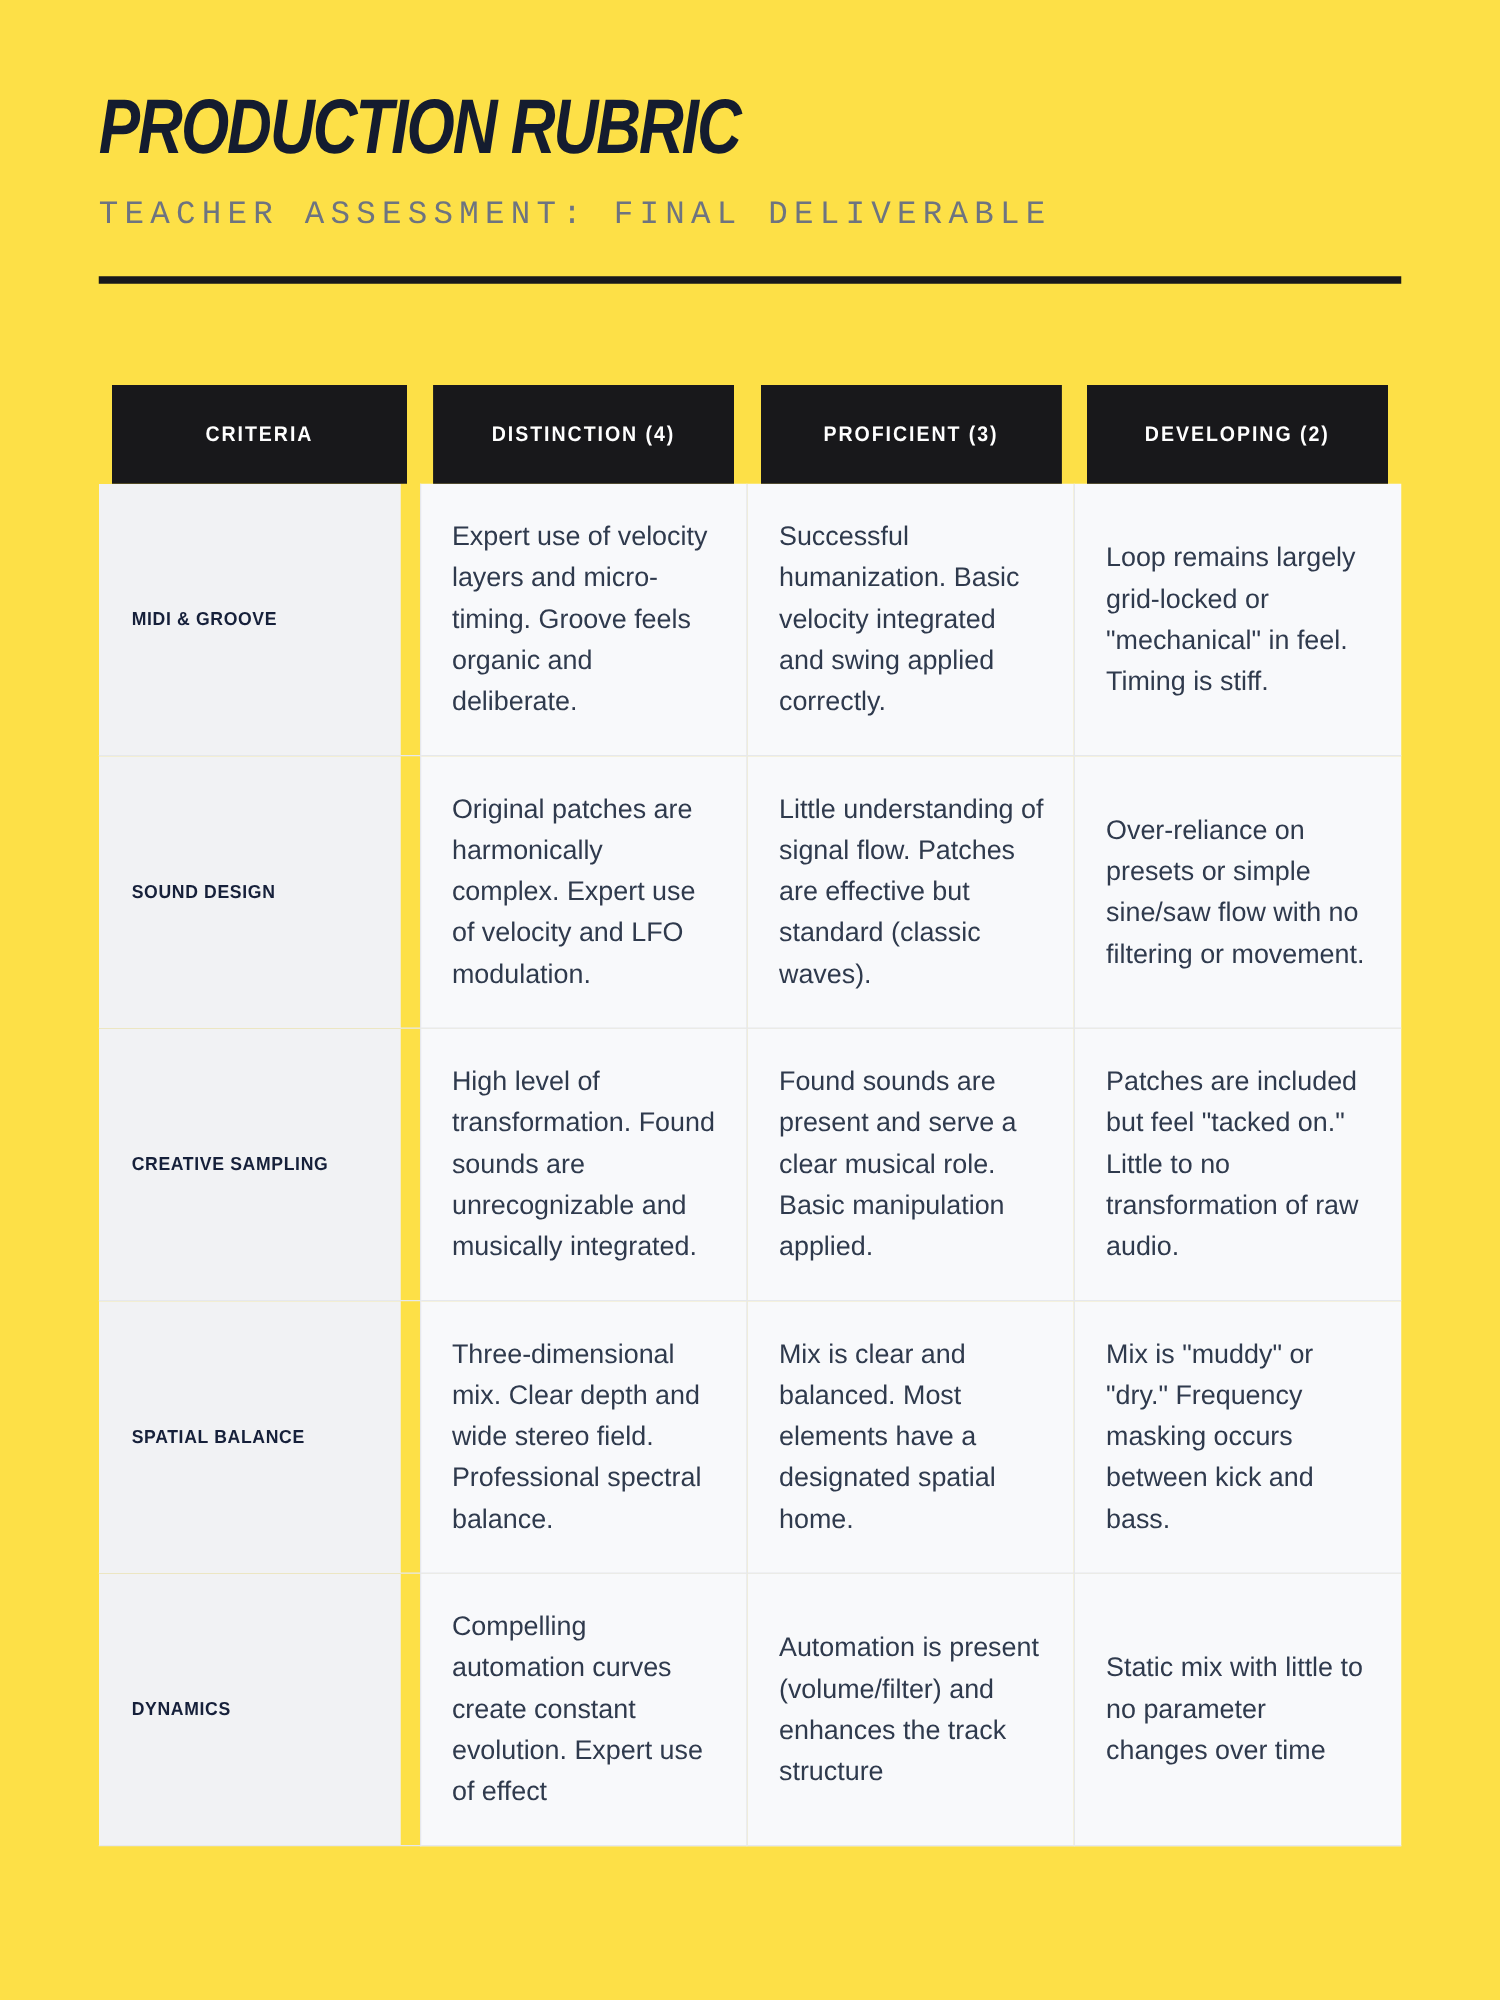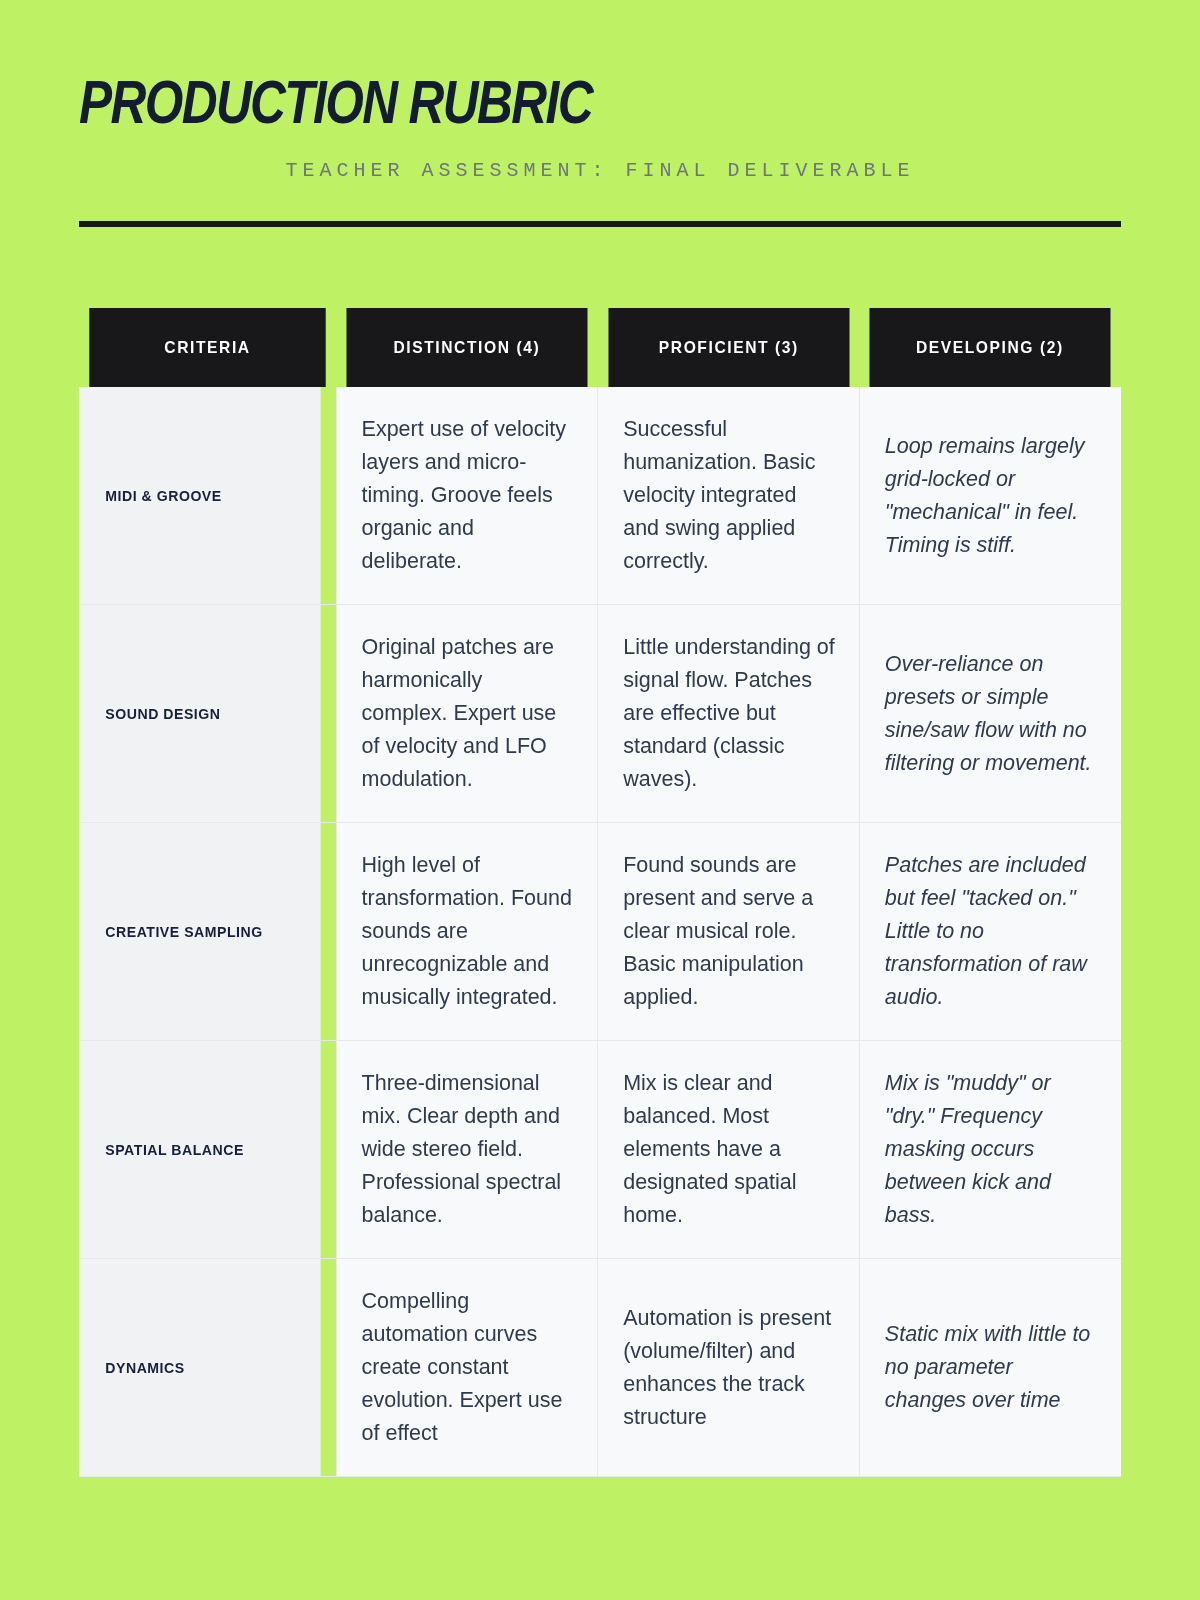--- a/index.html
+++ b/index.html
@@ -15,21 +15,21 @@
   body {
     font-family: "Liberation Sans", sans-serif;
     -webkit-font-smoothing: antialiased;
   }
 
   .page {
     width: 1200px;
     height: 1600px;
     position: relative;
     overflow: hidden;
-    background: #bef264;
+    background: #fde047;
   }
 
   .head-block {
     position: absolute;
     left: 79px;
     top: 70px;
     width: 1042px;
   }
 
   .doc-title {
@@ -41,28 +41,27 @@
     color: #141c2f;
     letter-spacing: -2.0px;
     margin: 0;
     transform: scaleX(0.80);
     transform-origin: left center;
     white-space: nowrap;
   }
 
   .doc-subtitle {
     font-family: "Liberation Mono", monospace;
-    font-size: 20px;
+    font-size: 26px;
     line-height: 26px;
     color: #6e7480;
     letter-spacing: 5.0px;
     margin: 0;
     padding-top: 24px;
     white-space: nowrap;
-    text-align: center;
   }
 
   .rule {
     position: absolute;
     left: 79px;
     top: 221px;
     width: 1042px;
     height: 6px;
     background: #18181b;
   }
@@ -98,21 +97,21 @@
   .rubric tbody td {
     border-bottom: 1px solid #e6e8ec;
     border-right: 1px solid #e6e8ec;
     vertical-align: middle;
     background: #f8f9fb;
     color: #2f3a4d;
     font-size: 21.5px;
     line-height: 33px;
     padding: 26px 24px 26px 25px;
   }
-  .rubric tbody td:last-child { border-right: none; font-style: italic; }
+  .rubric tbody td:last-child { border-right: none; }
 
   .rubric tbody td.criteria-cell {
     background: #f1f2f4;
     color: #16203a;
     font-size: 15px;
     font-weight: 700;
     letter-spacing: 0.55px;
     line-height: 20px;
     padding: 26px 18px 26px 28px;
     transform: scaleX(0.94);

